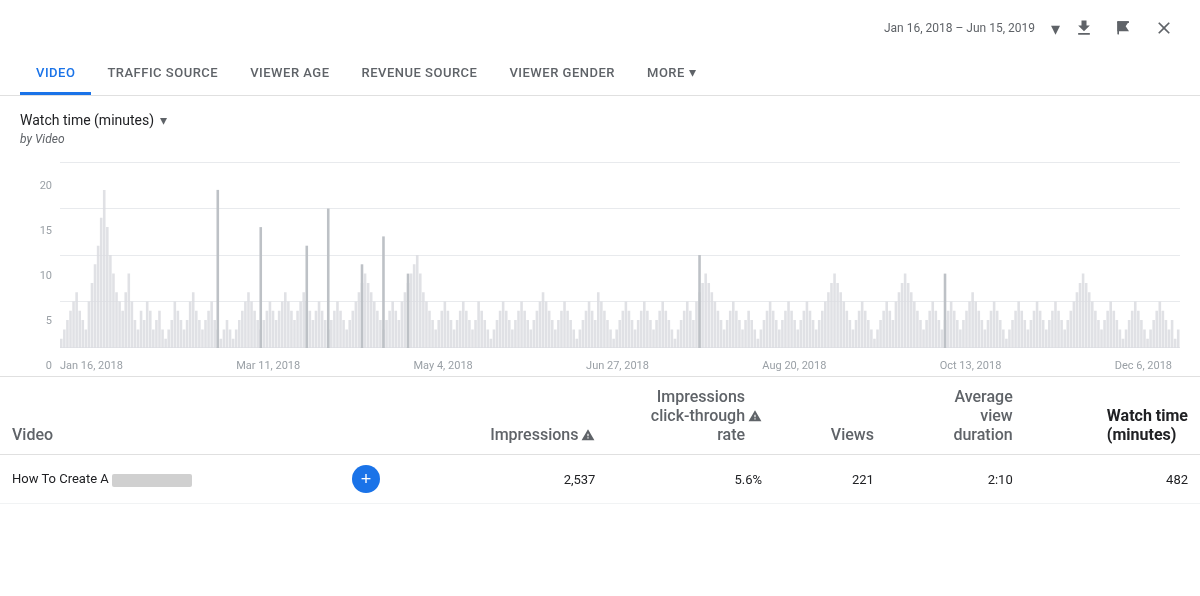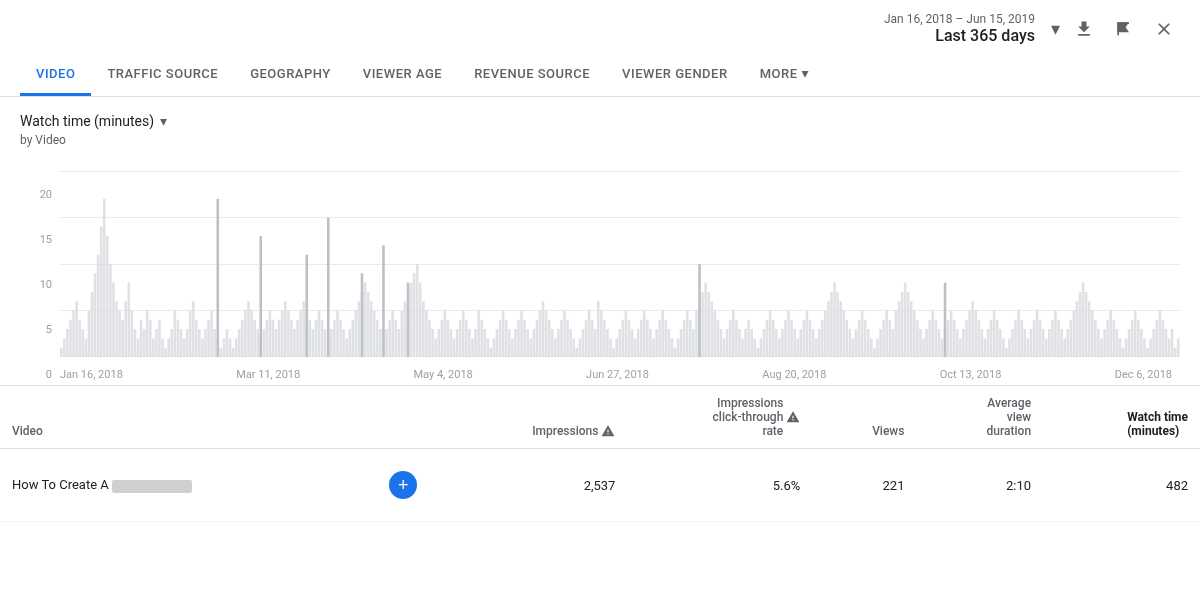--- a/index.html
+++ b/index.html
@@ -91,21 +91,22 @@
       margin-bottom: 4px;
     }
     .metric-title {
       font-size: 14px;
       font-weight: 400;
       color: #202124;
     }
     .metric-subtitle {
       font-size: 12px;
       color: #5f6368;
-      margin-bottom: 24px;
+      margin-bottom: 16px;
+      font-style: italic;
     }
 
     
     .chart-container {
       position: relative;
       height: 210px;
       margin: 0 0 0 40px;
     }
     .chart-y-axis {
       position: absolute;
@@ -153,30 +154,30 @@
     }
     .data-table {
       width: 100%;
       border-collapse: collapse;
     }
     .data-table thead tr {
       border-bottom: 1px solid #e0e0e0;
     }
     .data-table th {
       padding: 10px 12px;
-      font-size: 12px;
+      font-size: 16px;
       font-weight: 500;
       color: #5f6368;
       text-align: right;
       vertical-align: bottom;
     }
     .data-table th.left { text-align: left; }
     .data-table th.bold { color: #202124; font-weight: 700; }
     .data-table td {
-      padding: 22px 12px;
+      padding: 10px 12px;
       font-size: 13px;
       color: #202124;
       text-align: right;
       border-bottom: 1px solid #f1f3f4;
     }
     .data-table td.left { text-align: left; }
     .add-btn {
       width: 28px;
       height: 28px;
       border-radius: 50%;
@@ -214,21 +215,20 @@
       color: #5f6368;
       vertical-align: middle;
     }
   </style>
 </head>
 <body>
 
 <div class="top-bar">
   <div class="date-range">
     <div class="date-label">Jan 16, 2018 – Jun 15, 2019</div>
-    <div class="days-label">Last 365 days</div>
   </div>
   <span class="chevron-down-icon">▾</span>
 
   <button class="icon-btn" title="Download">
     <svg class="download-icon-svg" viewBox="0 0 24 24" fill="#5f6368">
       <path d="M19 9h-4V3H9v6H5l7 7 7-7zM5 18v2h14v-2H5z"></path>
     </svg>
   </button>
   <button class="icon-btn" title="Report">
     <svg class="flag-icon-svg" viewBox="0 0 24 24" fill="#5f6368">
@@ -240,21 +240,20 @@
   <button class="icon-btn" title="Close">
     <svg class="close-icon-svg" viewBox="0 0 24 24" fill="#5f6368">
       <path d="M19 6.41L17.59 5 12 10.59 6.41 5 5 6.41 10.59 12 5 17.59 6.41 19 12 13.41 17.59 19 19 17.59 13.41 12z"></path>
     </svg>
   </button>
 </div>
 
 <div class="tabs">
   <div class="tab active">VIDEO</div>
   <div class="tab">TRAFFIC SOURCE</div>
-  <div class="tab">GEOGRAPHY</div>
   <div class="tab">VIEWER AGE</div>
   <div class="tab">REVENUE SOURCE</div>
   <div class="tab">VIEWER GENDER</div>
   <div class="tab tab-more">
     MORE <span class="chevron-small">▾</span>
   </div>
 </div>
 
 <div class="chart-section">
   <div class="metric-selector">

